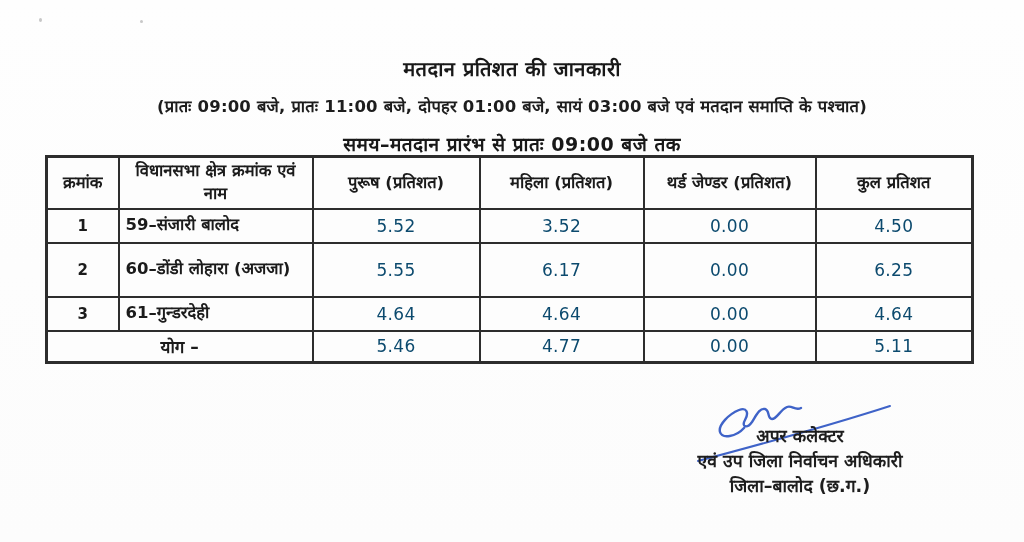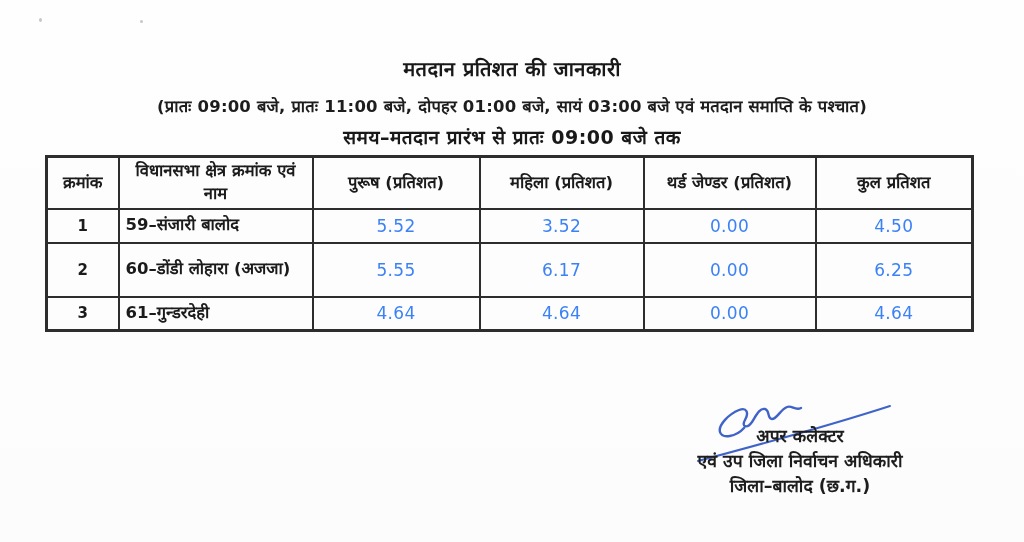--- a/index.html
+++ b/index.html
@@ -24,21 +24,21 @@
   .title-line-1 {
     font-size: 20px; font-weight: 700; color: #181818;
     letter-spacing: 0.5px;
   }
   .title-line-2 {
     margin-top: 12px;
     font-size: 16.5px; font-weight: 700; color: #1d1d1d;
     letter-spacing: 0.2px;
   }
   .title-line-3 {
-    margin-top: 7px;
+    margin-top: 14px;
     font-size: 19px; font-weight: 700; color: #181818;
     letter-spacing: 0.5px;
   }
   
   table.pct-table {
     position: absolute;
     left: 45px; top: 155px;
     width: 926px;
     border-collapse: collapse;
     table-layout: fixed;
@@ -64,21 +64,21 @@
     font-size: 15px; font-weight: 700; text-align: center;
   }
   td.name {
     font-size: 16.5px; font-weight: 600;
     text-align: left; padding: 2px 4px 2px 6px;
     line-height: 1.35;
     margin-top: 24px;
   }
   td.num {
     font-size: 17px; font-weight: 400; text-align: center;
-    color: #3b82f6; letter-spacing: 0.3px;
+    color: #0c4a6e; letter-spacing: 0.3px;
   }
   td.total-label {
     font-size: 17px; font-weight: 700; text-align: center;
   }
   tr.header-row   { height: 52px; }
   tr.row-1        { height: 34px; }
   tr.row-2        { height: 54px; }
   tr.row-3        { height: 34px; }
   tr.total-row    { height: 32px; }
   
@@ -152,20 +152,27 @@
         <td class="num">6.25</td>
       </tr>
       <tr class="row-3">
         <td class="serial">3</td>
         <td class="name">61–गुन्डरदेही</td>
         <td class="num">4.64</td>
         <td class="num">4.64</td>
         <td class="num">0.00</td>
         <td class="num">4.64</td>
       </tr>
+      <tr class="total-row">
+        <td class="total-label" colspan="2">योग –</td>
+        <td class="num">5.46</td>
+        <td class="num">4.77</td>
+        <td class="num">0.00</td>
+        <td class="num">5.11</td>
+      </tr>
     </tbody>
   </table>
 
   <svg class="signature-svg" viewBox="0 0 212 80" aria-hidden="true">
     <path d="M 52 42 C 44 51 30 53 28 46 C 26 39 37 28 47 24 C 55 21 57 27 53 34 C 49 41 55 43 60 36 C 64 30 67 22 73 23 C 78 24 75 33 80 33 C 85 33 88 24 95 21 C 100 19 103 25 109 22" fill="none" stroke-width="2.4" stroke-linecap="round" stroke-linejoin="round" stroke="#3f63c8"></path>
     <path d="M 6 75 C 55 62 130 42 198 20" fill="none" stroke-width="2" stroke-linecap="round" stroke="#3f63c8"></path>
   </svg>
 
   <div class="signature-block">
     <div class="sig-line">अपर कलेक्टर</div>

